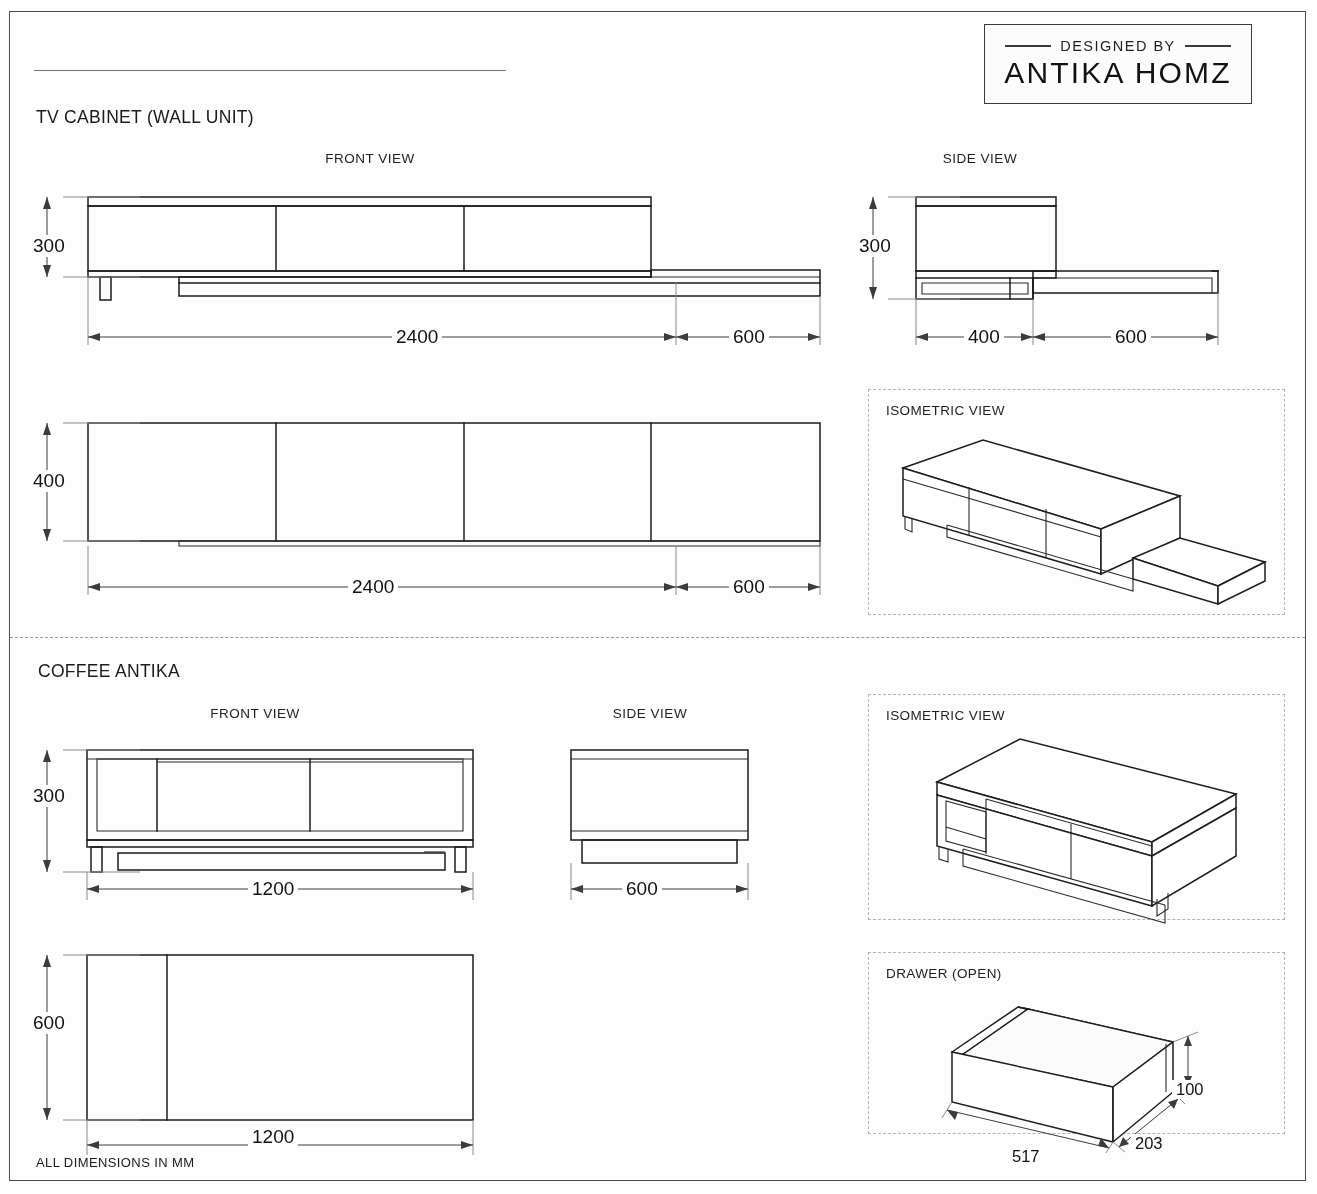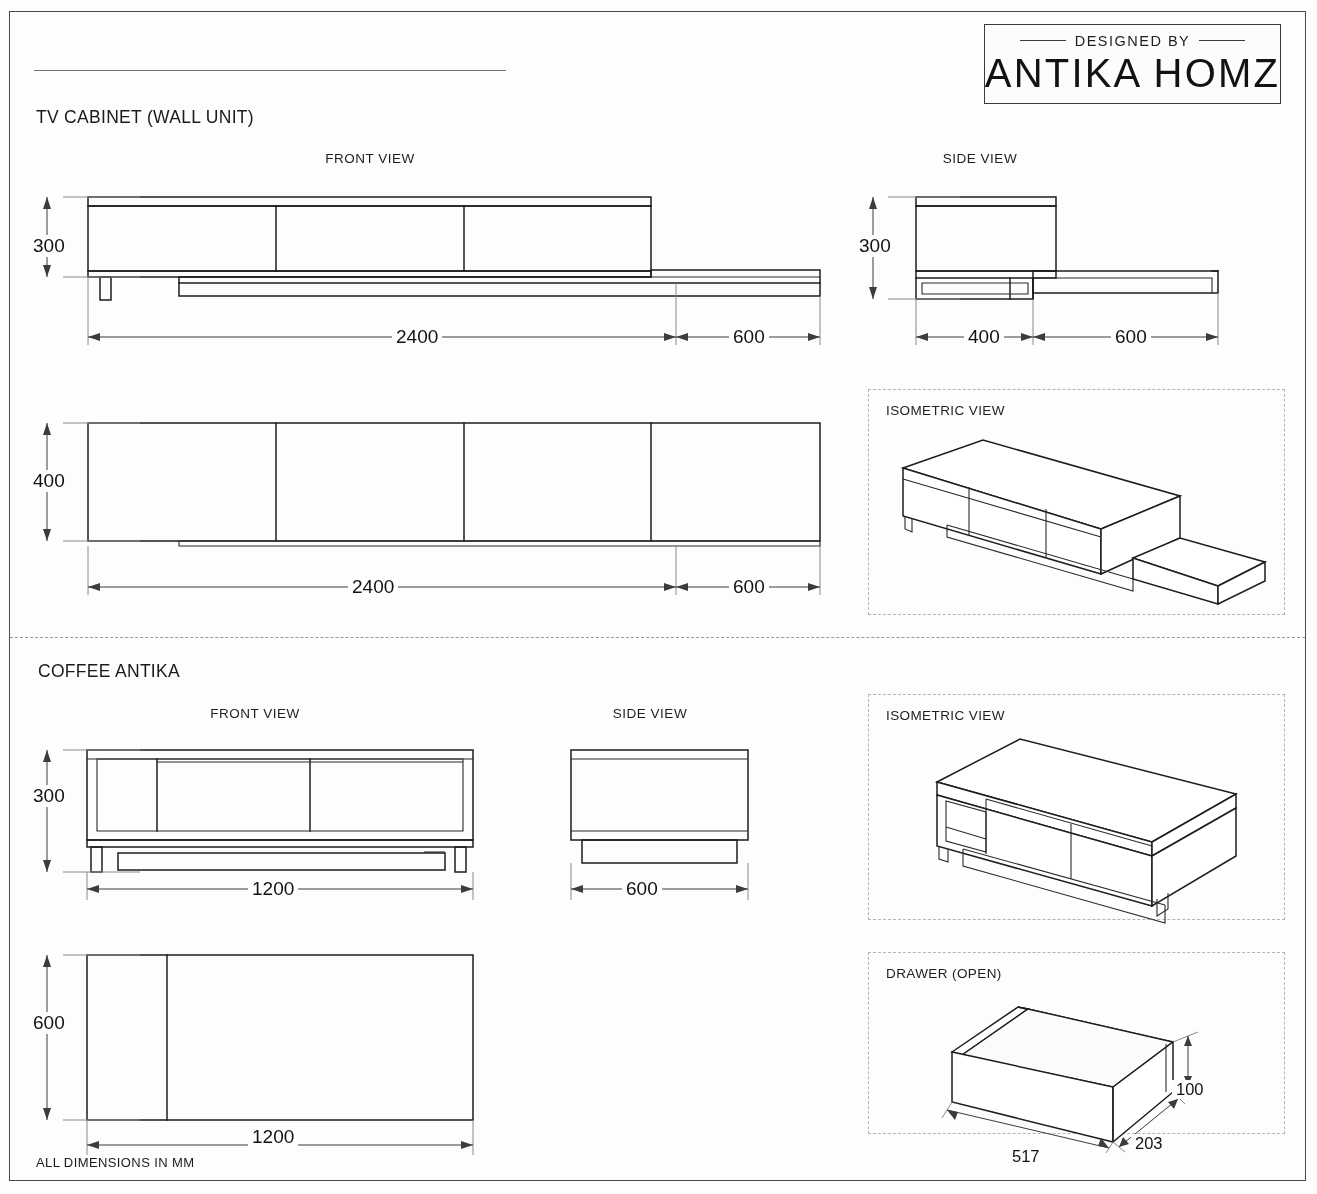--- a/index.html
+++ b/index.html
@@ -43,21 +43,21 @@
     left: 34px;
     top: 70px;
     width: 472px;
     height: 1px;
     background: #6f6f6f;
   }
   .logo-box {
     position: absolute;
     left: 984px;
     top: 24px;
-    width: 297px;
+    width: 268px;
     height: 80px;
     border: 1.5px solid #3a3a3a;
     box-sizing: border-box;
     display: flex;
     flex-direction: column;
     align-items: center;
     justify-content: center;
     background: #fcfcfc;
   }
   .logo-top {
@@ -71,21 +71,21 @@
     height: 1.4px;
     background: #3a3a3a;
   }
   .logo-sub {
     font-size: 14.5px;
     letter-spacing: 1.5px;
     color: #1f1f1f;
     white-space: nowrap;
   }
   .logo-main {
-    font-size: 40px;
+    font-size: 30px;
     letter-spacing: 2.2px;
     color: #121212;
     white-space: nowrap;
   }
   .section-title {
     position: absolute;
     font-size: 17.5px;
     letter-spacing: 0.3px;
     color: #1b1b1b;
     white-space: nowrap;

